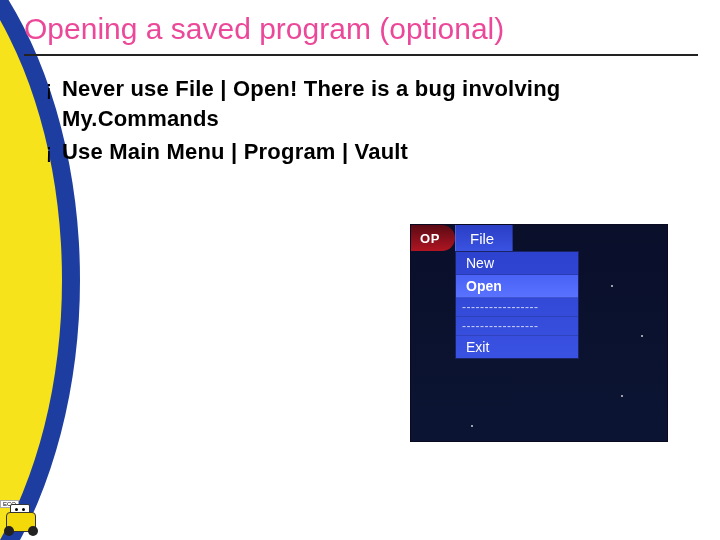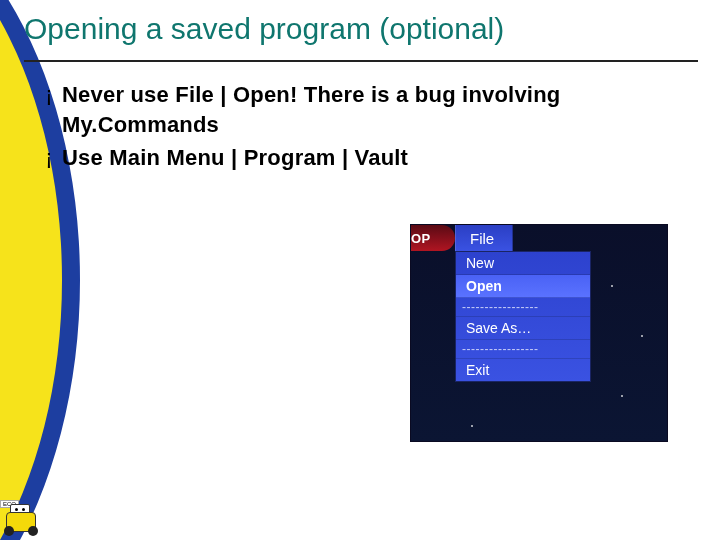--- a/index.html
+++ b/index.html
@@ -25,23 +25,23 @@
   }
 
   .slide {
     position: relative;
     z-index: 1;
     padding: 12px 22px 0 30px;
   }
 
   .title {
     font-size: 30px;
-    color: #0f766e;
+    color: #ec4899;
     font-weight: 400;
-    padding-bottom: 14px;
+    padding-bottom: 8px;
     border-bottom: 2px solid #222;
     margin-bottom: 18px;
     margin-left: -6px;
   }
 
   .bullets {
     font-size: 22px;
     font-weight: 700;
     color: #000;
     line-height: 1.35;
@@ -76,21 +76,21 @@
     font-size: 15px;
     color: #fff;
   }
   .tab-stop {
     width: 44px;
     background: linear-gradient(#5a0a14, #b01522);
     border-top-right-radius: 14px;
     border-bottom-right-radius: 14px;
     display: flex;
     align-items: center;
-    justify-content: flex-start;
+    justify-content: center;
     padding-right: 6px;
     font-weight: 700;
     font-size: 13px;
     letter-spacing: 0.5px;
   }
   .tab {
     padding: 4px 18px 4px 14px;
     background: linear-gradient(#1d2a8b, #2f40bb);
     display: flex;
     align-items: center;
@@ -102,21 +102,21 @@
     text-align: right;
   }
   .tab.edit {
     background: linear-gradient(#1a2670, #25349c);
     flex: 1;
     color: #d0d4f6;
   }
 
   .dropdown {
     margin-left: 44px;
-    width: 136px;
+    width: 124px;
     background: linear-gradient(#2d42ce, #3a52e2);
     font-size: 14px;
     color: #fff;
     border: 1px solid #1a2464;
   }
   .dd-item {
     padding: 3px 10px;
     border-bottom: 1px solid rgba(0,0,0,0.15);
     cursor: default;
     white-space: nowrap;
@@ -218,21 +218,20 @@
       </div>
     <div class="tab file">
         <span>File</span>
       </div>
   </div>
 
   <div class="dropdown">
     <div class="dd-item">New</div>
     <div class="dd-item hover">Open</div>
     <div class="dd-item dd-sep">-----------------</div>
-    <div class="dd-item">Save As…</div>
     <div class="dd-item dd-sep">-----------------</div>
     <div class="dd-item">Exit</div>
   </div>
 </div>
 
 <div class="robot">
   <div class="tag">ECO</div>
   <div class="head">
     <div class="eye l"></div>
       <div class="eye r"></div>

